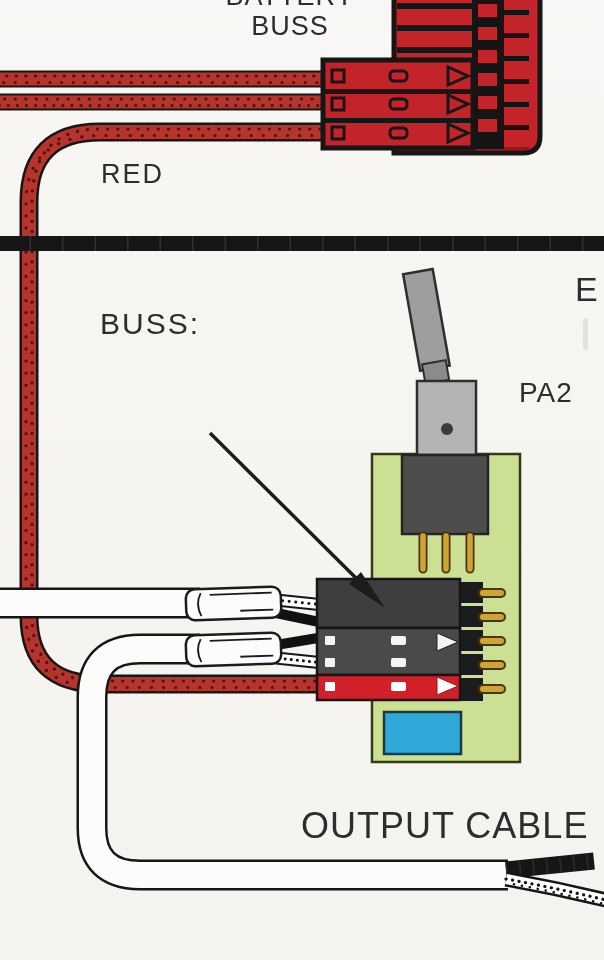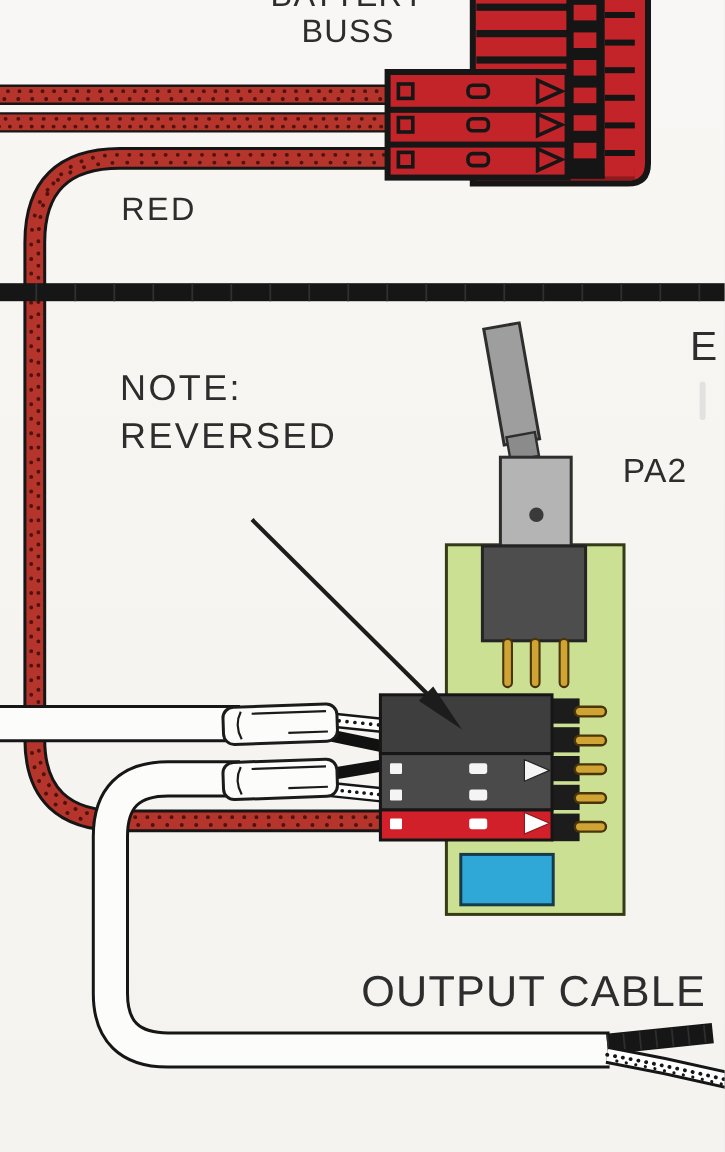--- a/index.html
+++ b/index.html
@@ -200,22 +200,21 @@
 </svg>
 
 <div class="lbl lbl-batt">
   <span>BATTERY</span>
   <span>BUSS</span>
 </div>
 
 <div class="lbl lbl-red">RED</div>
 
 <div class="lbl lbl-note">
-  <span>NOTE:</span>
-  <span>REVERSED</span>
+  <span>BUSS:</span>
 </div>
 
 <div class="lbl lbl-pa2">PA2</div>
 
 <div class="lbl lbl-e">E</div>
 
 <div class="faint-mark"></div>
 
 <div class="lbl lbl-out">OUTPUT CABLE</div>
 

